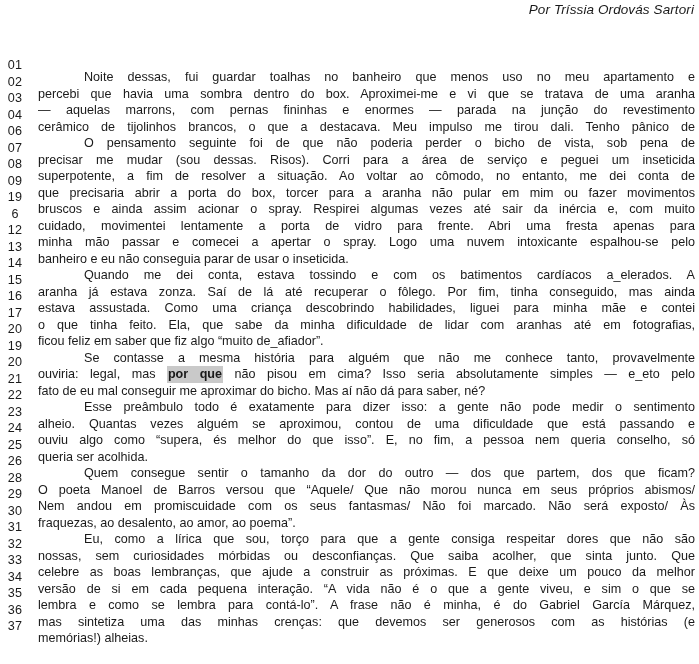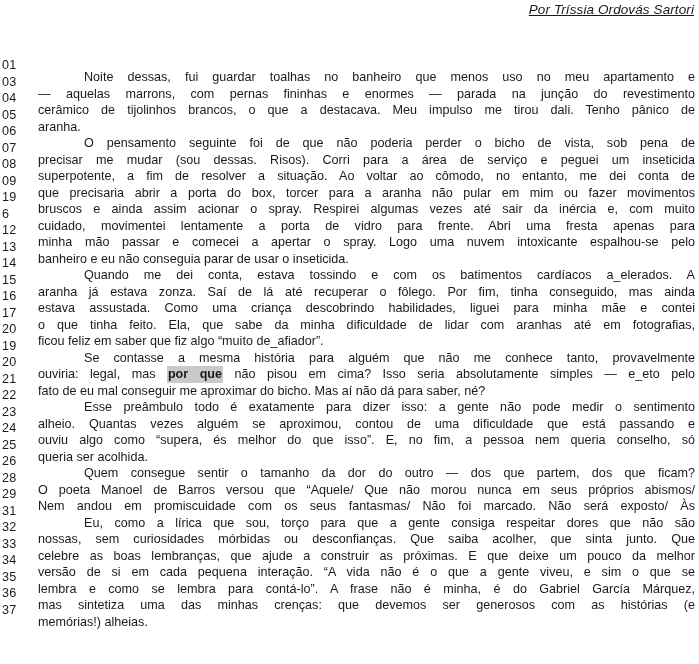--- a/index.html
+++ b/index.html
@@ -21,42 +21,41 @@
     height: 664px;
   }
   .byline {
     position: absolute;
     top: 2px;
     right: 5px;
     font-style: italic;
     font-size: 13.5px;
     letter-spacing: 0.1px;
     white-space: nowrap;
-    text-decoration: underline;
   }
   .lines {
     position: absolute;
     top: 57px;
     left: 0;
     width: 699px;
   }
   .line {
     position: relative;
     height: 16.5px;
     line-height: 16.5px;
     white-space: nowrap;
   }
   .lnum {
     position: absolute;
     left: 2px;
     top: 0;
     width: 26px;
     font-size: 12.6px;
     line-height: 16.5px;
-    text-align: left;
+    text-align: center;
     letter-spacing: 0.2px;
   }
   .ltext {
     position: absolute;
     left: 38px;
     top: 0;
     width: 657px;
     font-size: 12.6px;
     line-height: 16.5px;
     white-space: pre;
@@ -84,32 +83,32 @@
 <div class="page">
 
   <div class="byline">Por Tríssia Ordovás Sartori</div>
 
   <div class="lines">
       <div class="line">
         <span class="lnum">01</span>
         <span class="ltext justify"><span class="indent"></span><span>Noite dessas, fui guardar toalhas no banheiro que menos uso no meu apartamento e</span></span>
       </div>
       <div class="line">
+        <span class="lnum">02</span>
+        <span class="ltext justify"><span>percebi que havia uma sombra dentro do box. Aproximei-me e vi que se tratava de uma aranha</span></span>
+      </div>
+      <div class="line">
         <span class="lnum">03</span>
         <span class="ltext justify"><span>— aquelas marrons, com pernas fininhas e enormes — parada na junção do revestimento</span></span>
       </div>
       <div class="line">
         <span class="lnum">04</span>
         <span class="ltext justify"><span>cerâmico de tijolinhos brancos, o que a destacava. Meu impulso me tirou dali. Tenho pânico de</span></span>
       </div>
       <div class="line">
-        <span class="lnum">05</span>
-        <span class="ltext"><span>aranha.</span></span>
-      </div>
-      <div class="line">
         <span class="lnum">06</span>
         <span class="ltext justify"><span class="indent"></span><span>O pensamento seguinte foi de que não poderia perder o bicho de vista, sob pena de</span></span>
       </div>
       <div class="line">
         <span class="lnum">07</span>
         <span class="ltext justify"><span>precisar me mudar (sou dessas. Risos). Corri para a área de serviço e peguei um inseticida</span></span>
       </div>
       <div class="line">
         <span class="lnum">08</span>
         <span class="ltext justify"><span>superpotente, a fim de resolver a situação. Ao voltar ao cômodo, no entanto, me dei conta de</span></span>
@@ -188,20 +187,24 @@
       </div>
       <div class="line">
         <span class="lnum">28</span>
         <span class="ltext justify"><span>O poeta Manoel de Barros versou que “Aquele/ Que não morou nunca em seus próprios abismos/</span></span>
       </div>
       <div class="line">
         <span class="lnum">29</span>
         <span class="ltext justify"><span>Nem andou em promiscuidade com os seus fantasmas/ Não foi marcado. Não será exposto/ Às</span></span>
       </div>
       <div class="line">
+        <span class="lnum">30</span>
+        <span class="ltext"><span>fraquezas, ao desalento, ao amor, ao poema”.</span></span>
+      </div>
+      <div class="line">
         <span class="lnum">31</span>
         <span class="ltext justify"><span class="indent"></span><span>Eu, como a lírica que sou, torço para que a gente consiga respeitar dores que não são</span></span>
       </div>
       <div class="line">
         <span class="lnum">32</span>
         <span class="ltext justify"><span>nossas, sem curiosidades mórbidas ou desconfianças. Que saiba acolher, que sinta junto. Que</span></span>
       </div>
       <div class="line">
         <span class="lnum">33</span>
         <span class="ltext justify"><span>celebre as boas lembranças, que ajude a construir as próximas. E que deixe um pouco da melhor</span></span>

